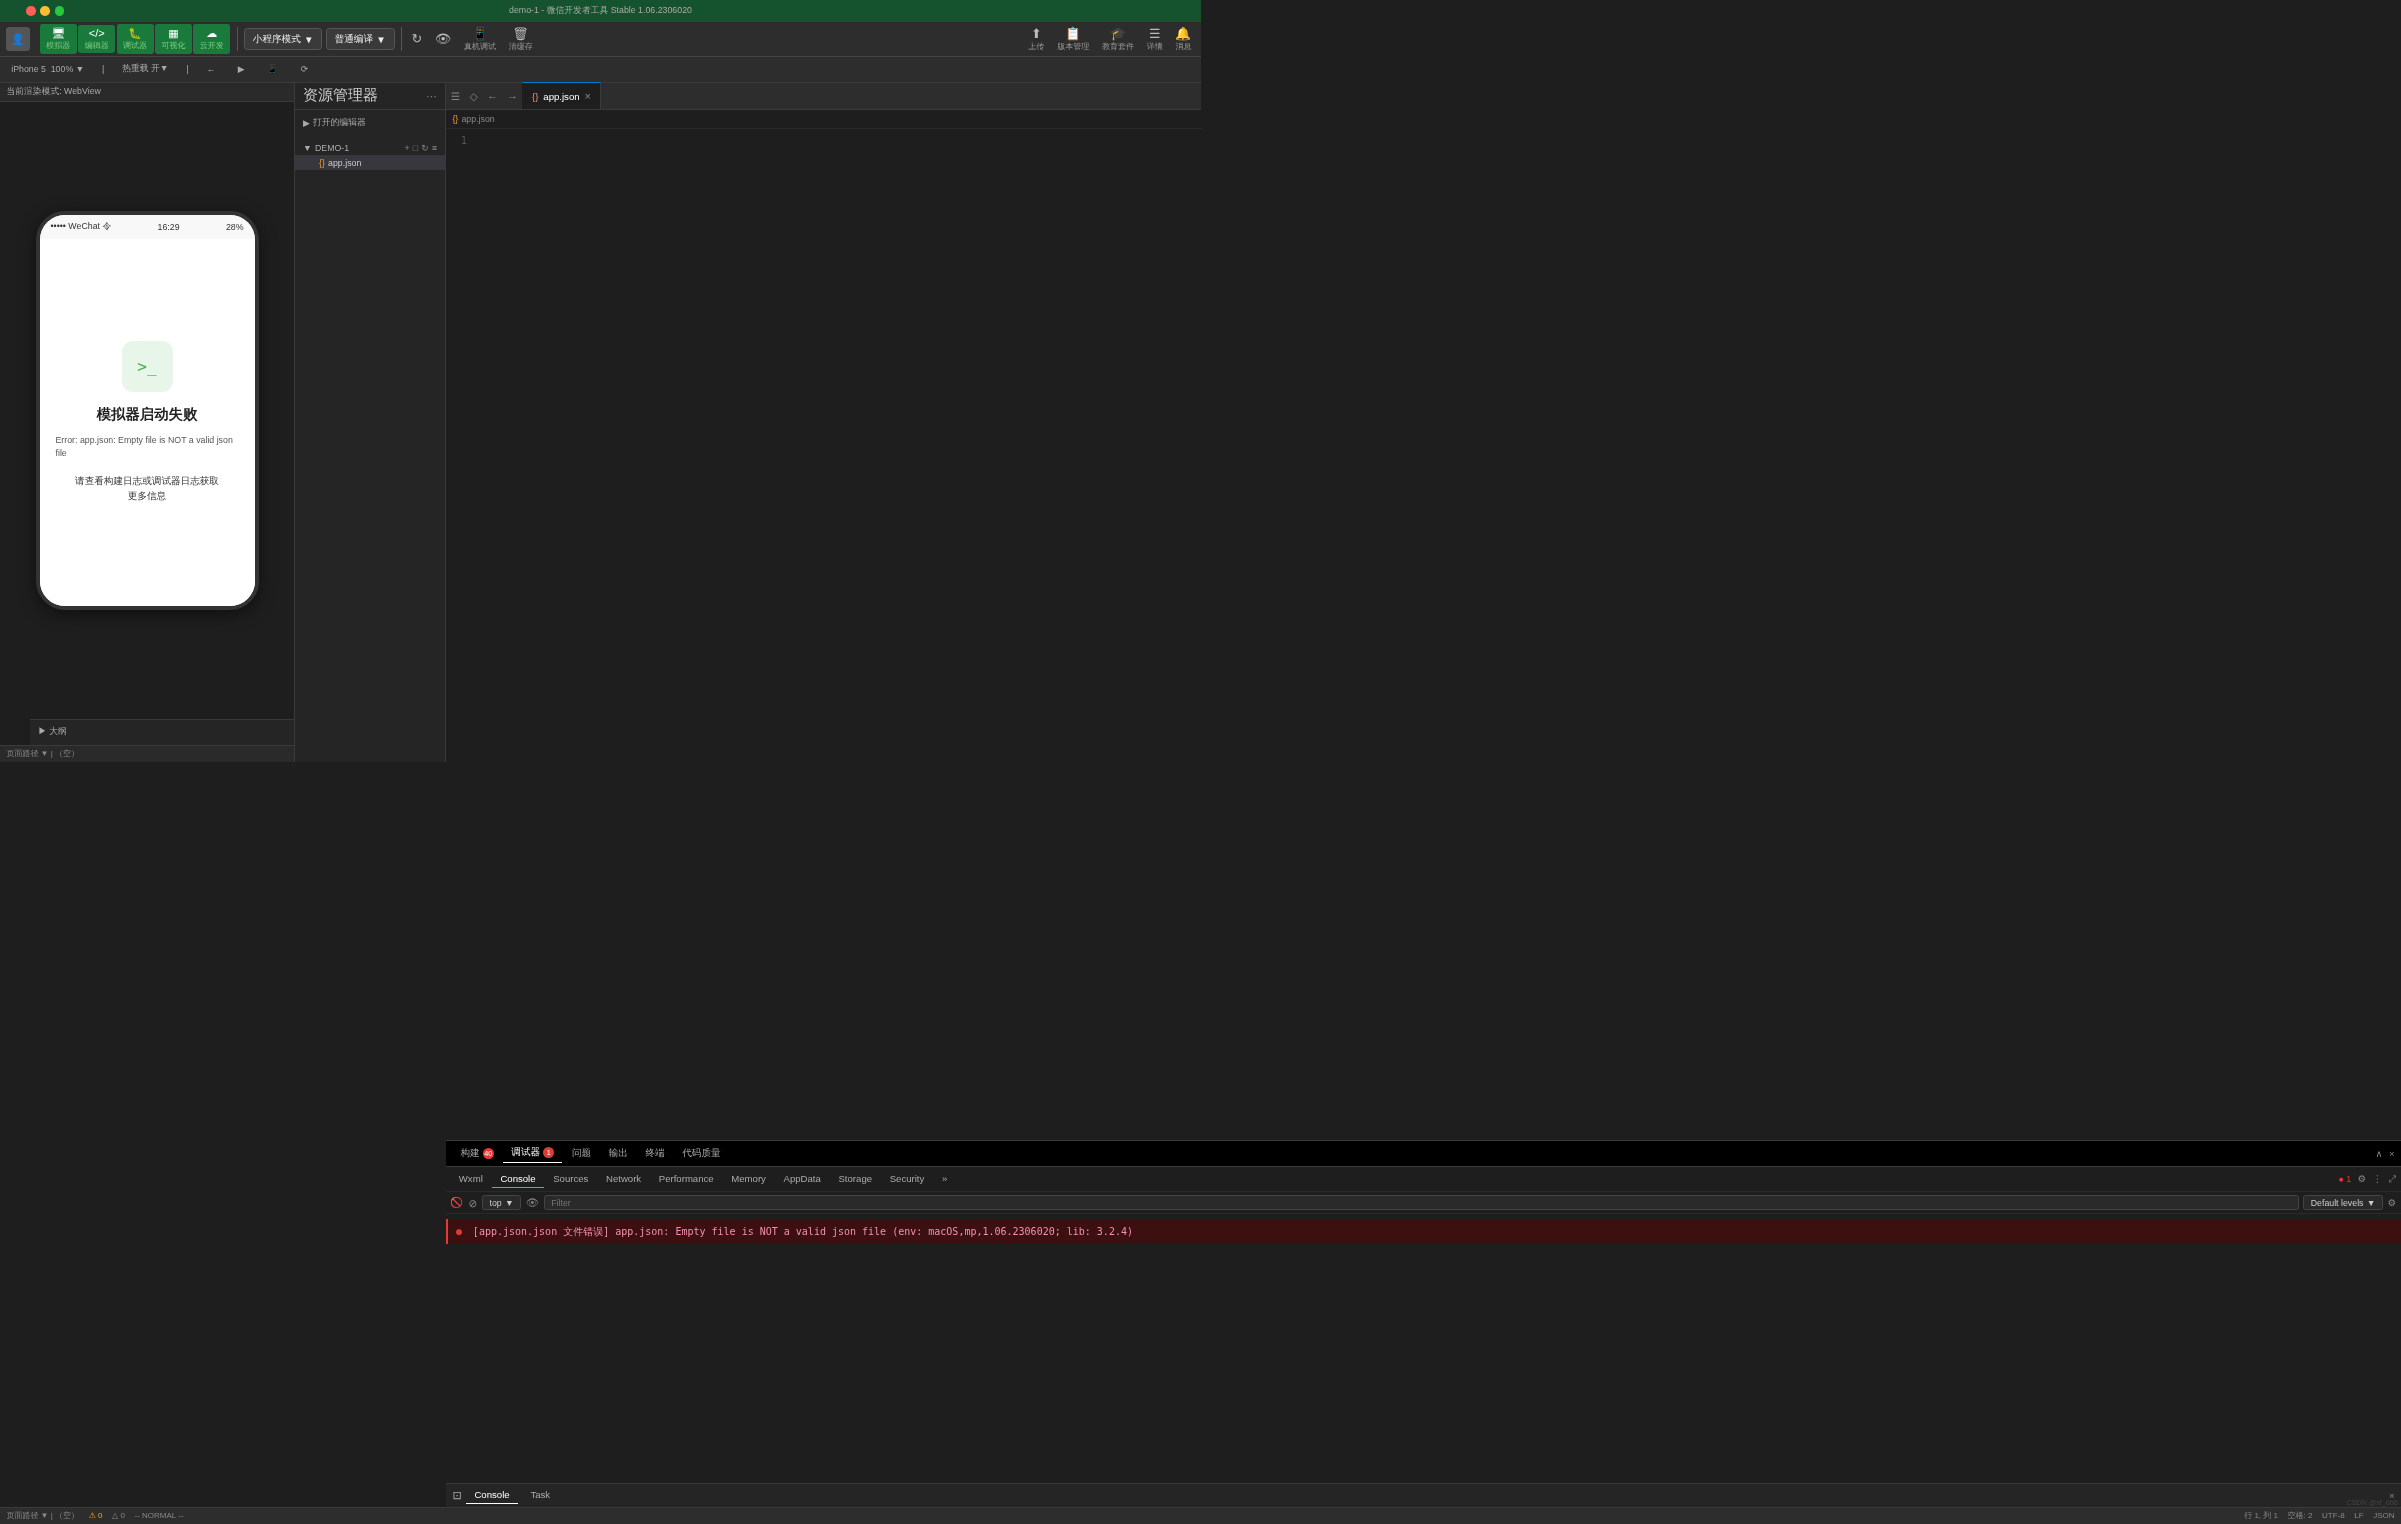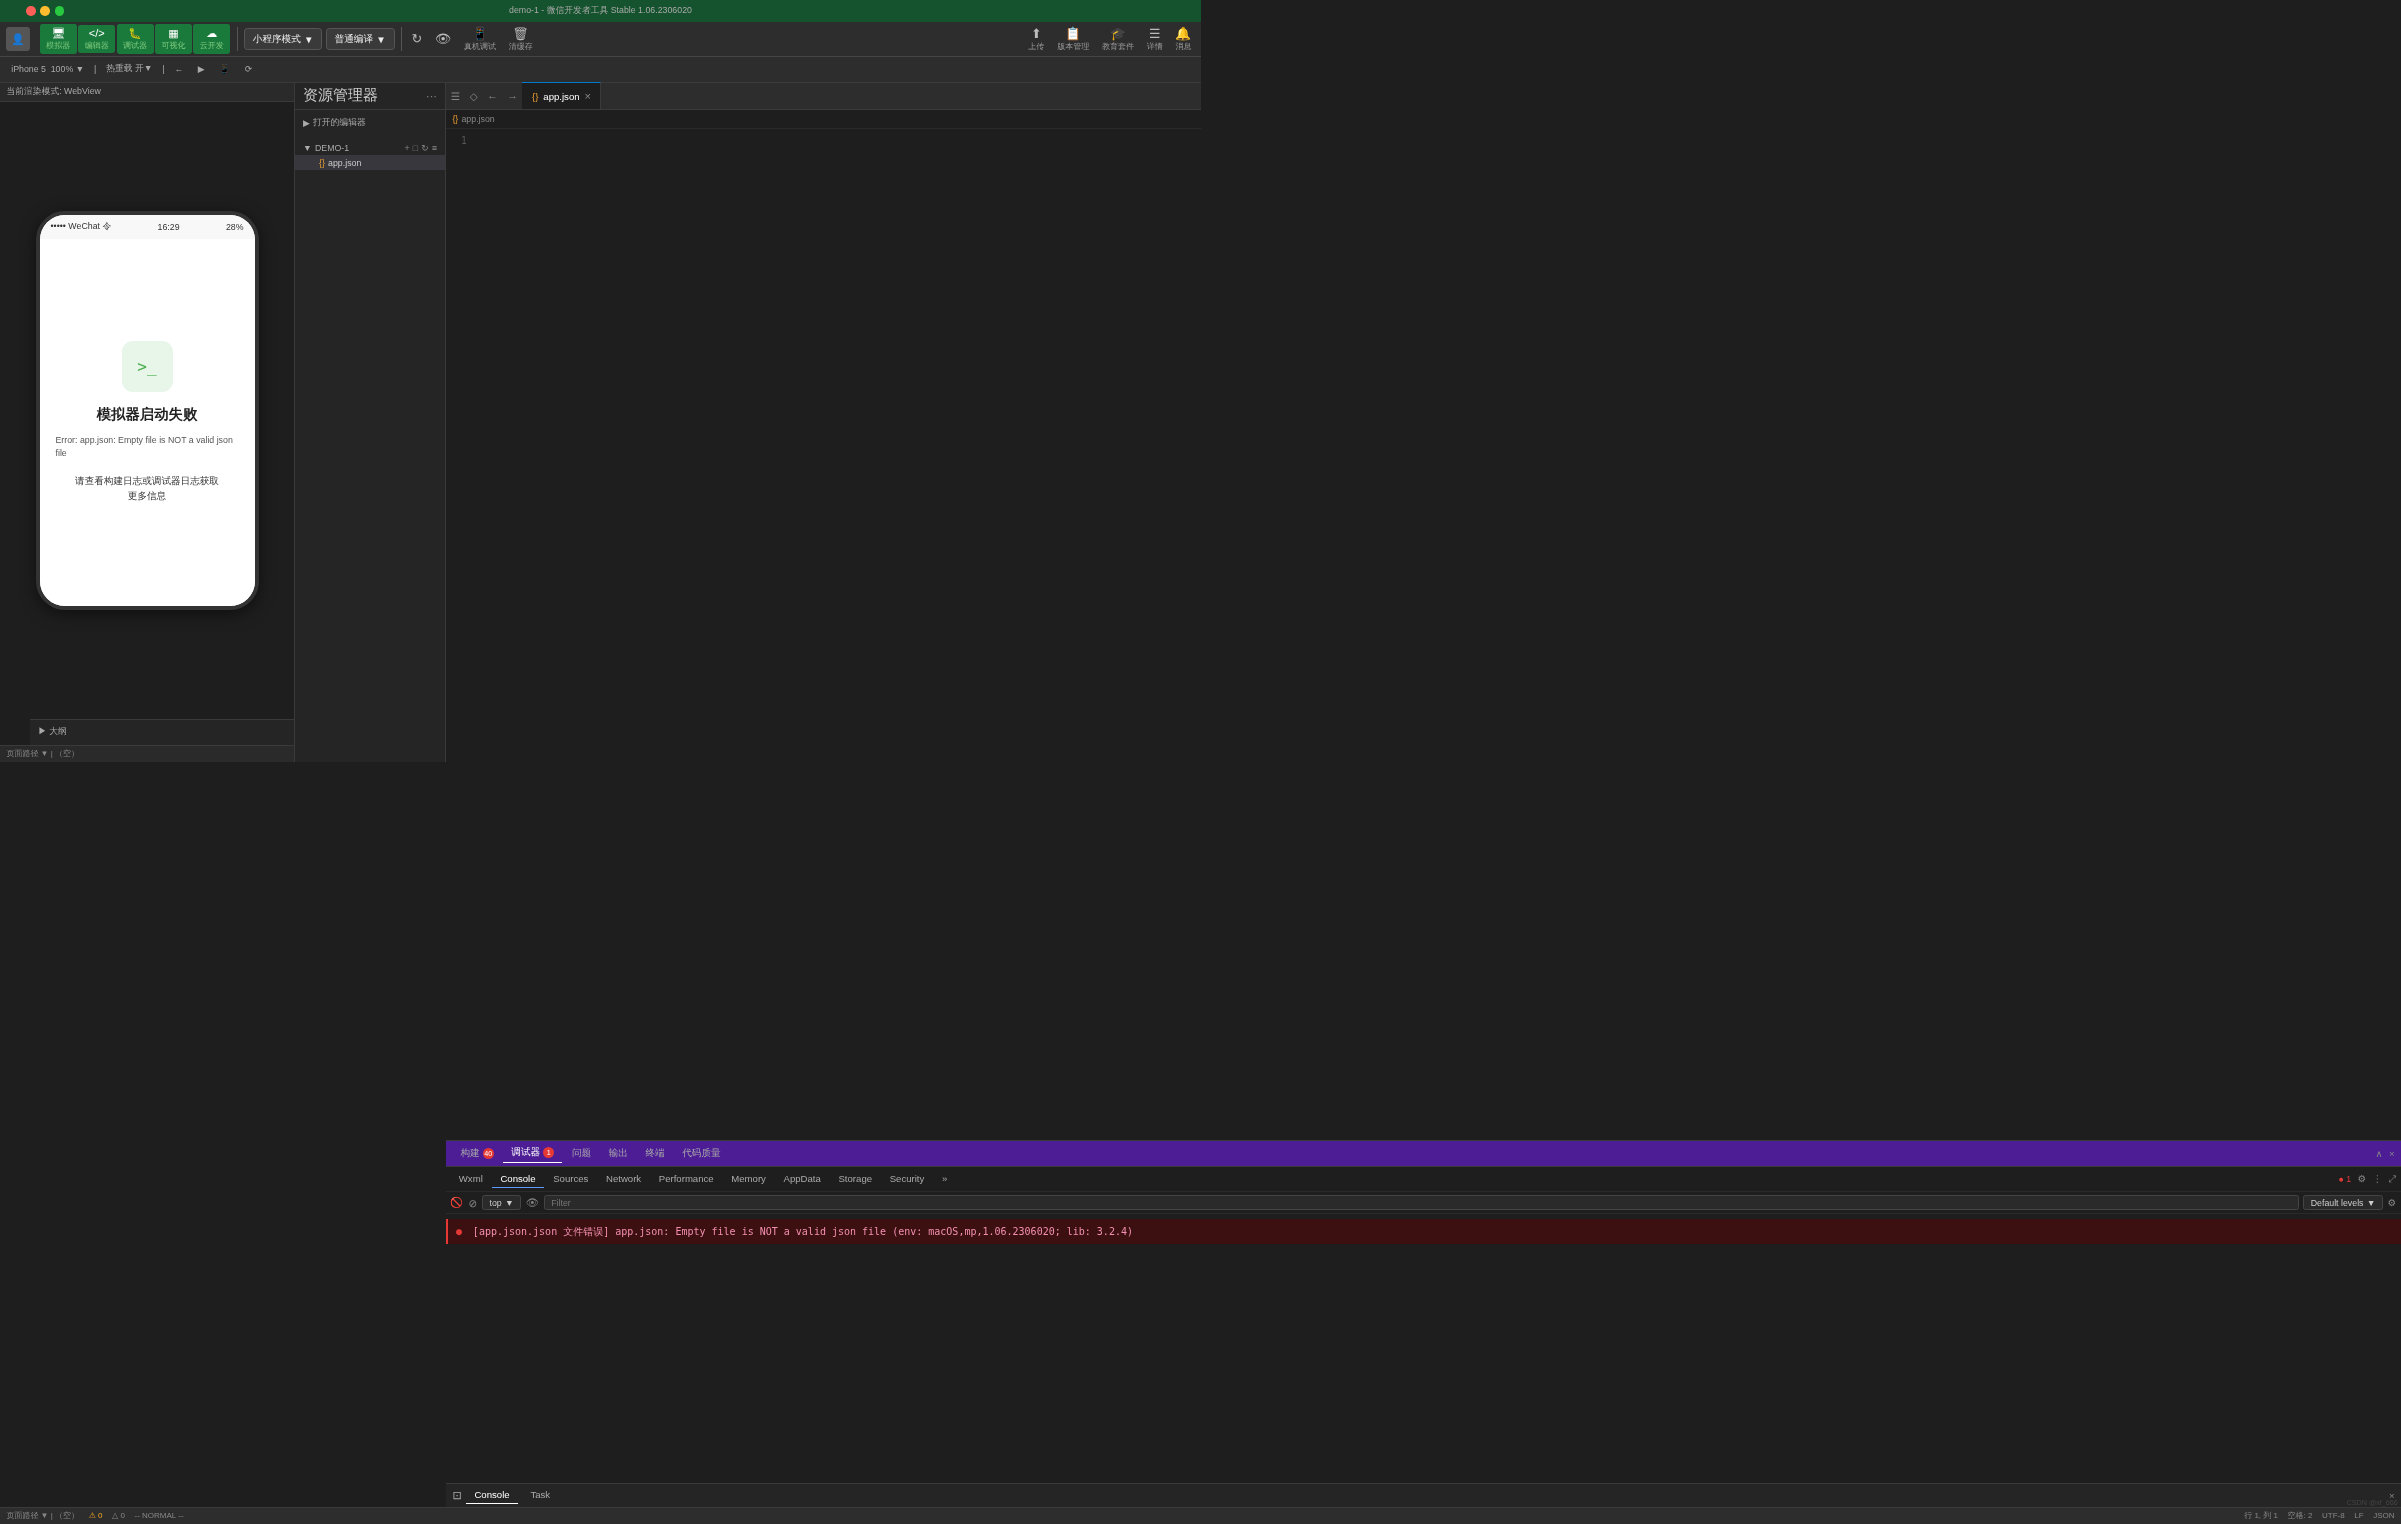--- a/index.html
+++ b/index.html
@@ -115,21 +115,21 @@
     .icon-btn .label { font-size: 8px; color: #999; }
 
     
     .secondary-toolbar {
       background: #2d2d2d;
       height: 25.5px;
       display: flex;
       align-items: center;
       padding: 0 6.4px;
       border-bottom: 0.8px solid #3a3a3a;
-      gap: 5px;
+      gap: 13px;
       font-size: 8.8px;
       color: #aaa;
     }
     .secondary-toolbar-btn {
       cursor: pointer;
       padding: 1.6px 4.8px;
       border-radius: 2.4px;
       display: flex;
       align-items: center;
       gap: 2.4px;
@@ -347,21 +347,21 @@
     .editor-code {
       flex: 1;
       padding: 4.8px;
       color: #888;
       font-size: 9.6px;
       font-family: monospace;
     }
 
     .devtools-tab-bar {
       height: 25.5px;
-      background: #4c1d95;
+      background: #000000;
       display: flex;
       align-items: center;
       padding: 0 6.4px;
       border-bottom: 0.8px solid #3a3a3a;
       gap: 1.6px;
     }
     .devtools-tab {
       padding: 3.2px 8px;
       font-size: 9.6px;
       color: #aaa;

